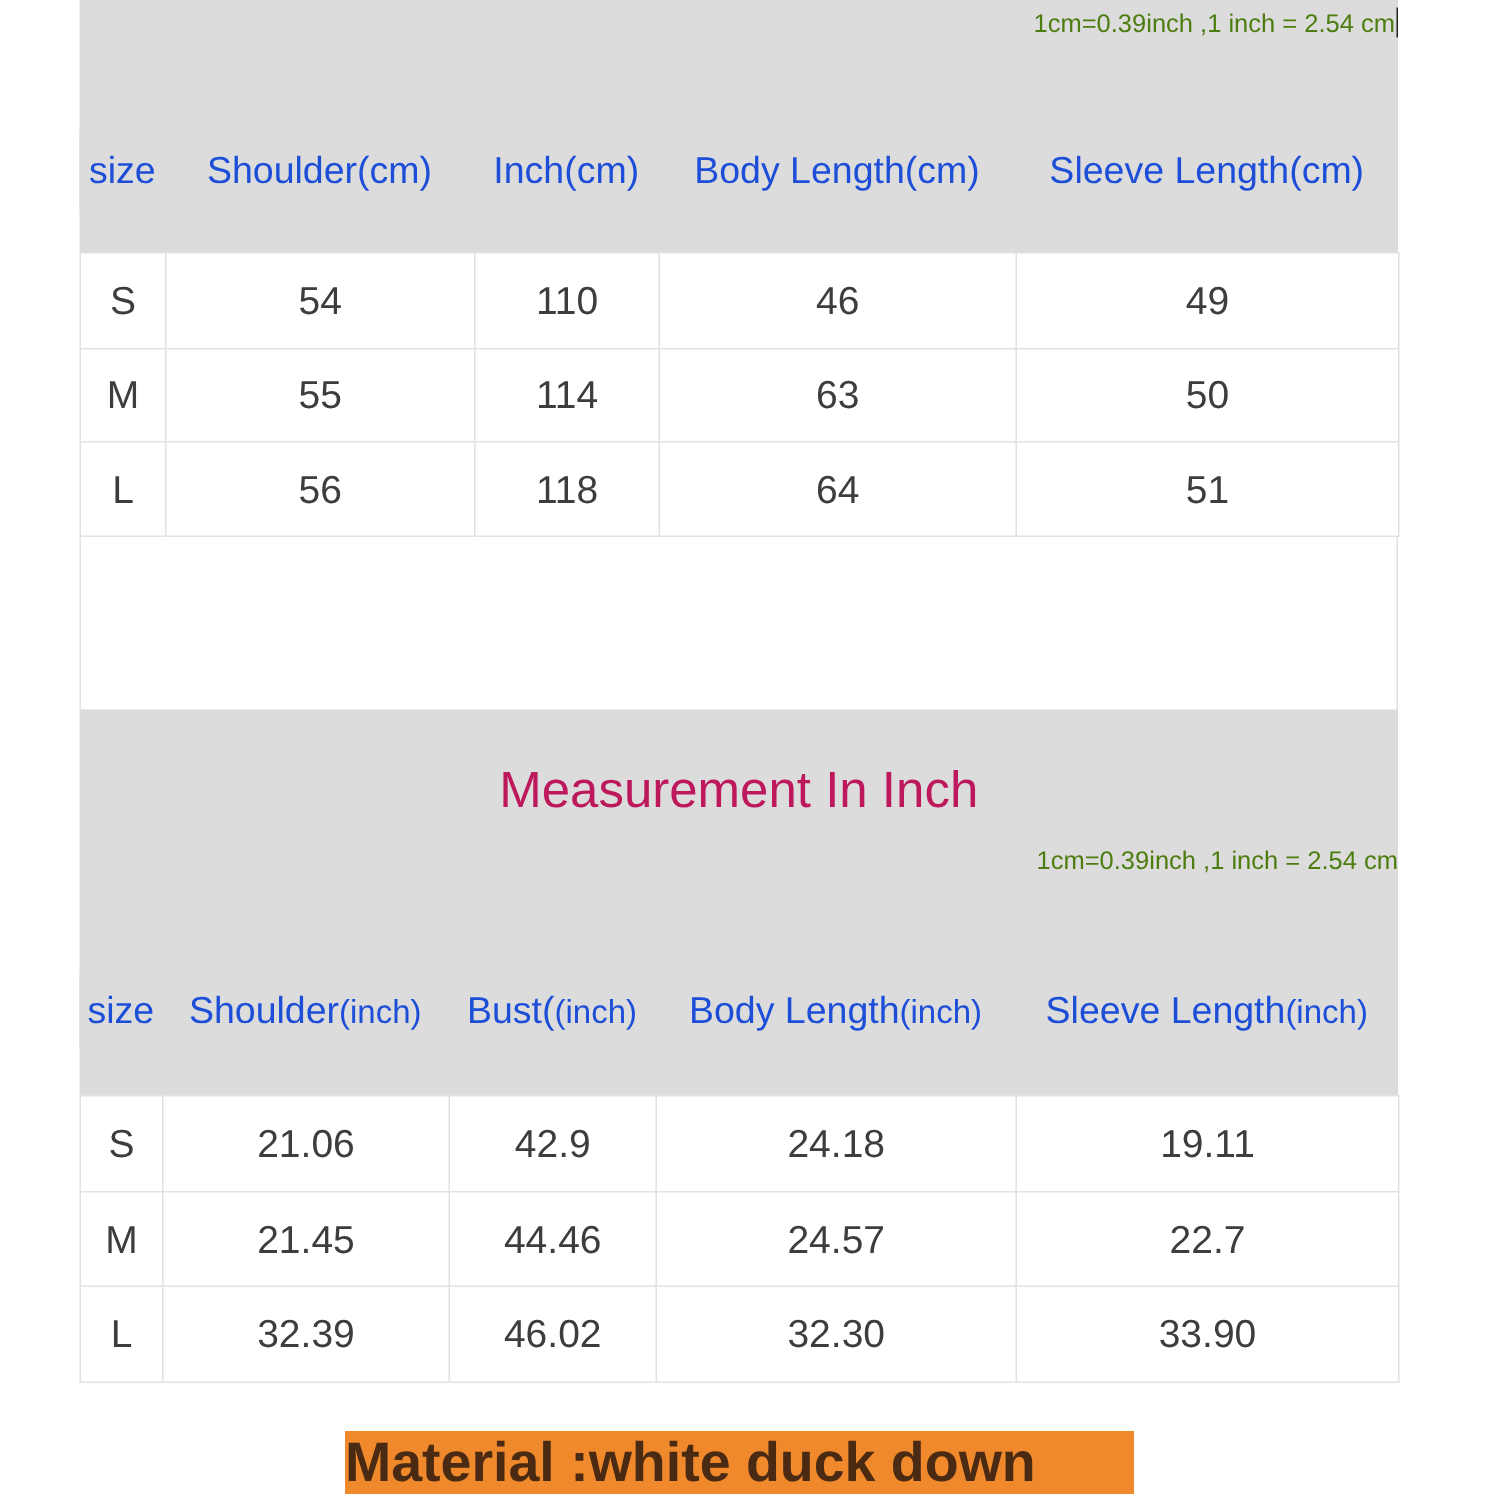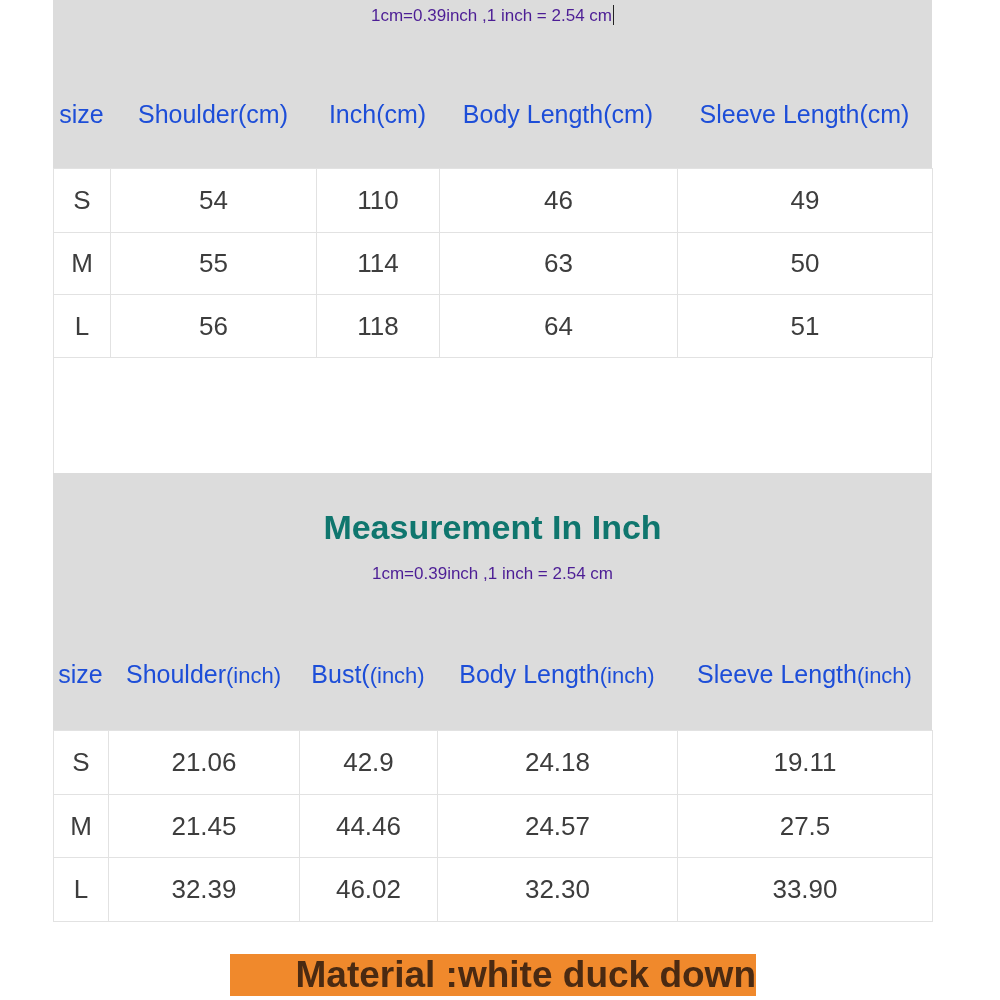--- a/index.html
+++ b/index.html
@@ -1,31 +1,31 @@
 <!DOCTYPE html>
 <html><head>
 <meta charset="utf-8">
 <style>
   html, body { margin: 0; padding: 0; background: #ffffff; }
   body { width: 1000px; height: 1000px; position: relative; overflow: hidden;
          font-family: "Liberation Sans", "DejaVu Sans", sans-serif; color: #3a3a3a; }
   .wrap { position: absolute; left: 53px; top: 0; width: 879px; }
   .grey { background: #dcdcdc; }
-  .conv { text-align: center; font-size: 17px; color: #4c1d95; }
+  .conv { text-align: right; font-size: 17px; color: #4d7c0f; }
   .cursor { display: inline-block; width: 1px; height: 20px; background: #222; vertical-align: -4px; margin-left: 1px; }
   table { border-collapse: collapse; width: 879px; table-layout: fixed; }
   th { font-weight: normal; font-size: 25px; color: #1d4ed8; background: #dcdcdc; white-space: nowrap; padding: 0; }
   td { border: 1px solid #e2e2e2; text-align: center; font-size: 26px; color: #3d3d3d; padding: 0; background: #fff; }
   th .u { font-size: 22px; }
   .note { background: #fff; text-align: center; font-size: 20px; color: #333; line-height: 34px;
           border-left: 1px solid #e2e2e2; border-right: 1px solid #e2e2e2; }
-  .title { text-align: center; font-weight: bold; font-size: 34px; color: #0f766e; }
+  .title { text-align: center; font-weight: normal; font-size: 34px; color: #be185d; }
   .material { position: absolute; left: 230px; top: 954px; width: 526px; height: 42px;
               background: #f0892c; color: #4a2a12; font-weight: bold; font-size: 37px;
-              line-height: 42px; text-align: right; white-space: nowrap; }
+              line-height: 42px; text-align: left; white-space: nowrap; }
 </style>
 </head>
 <body>
 
 <div class="wrap">
 
   <div class="grey" style="height:168px; position:relative;">
     <div class="conv" style="position:absolute; top:4px; left:0; right:0; line-height:24px;">
       <span>1cm=0.39inch ,1 inch = 2.54 cm</span><span class="cursor"></span>
     </div>
@@ -122,21 +122,21 @@
       <td>21.06</td>
       <td>42.9</td>
       <td>24.18</td>
       <td>19.11</td>
     </tr>
     <tr style="height:63px;">
       <td>M</td>
       <td>21.45</td>
       <td>44.46</td>
       <td>24.57</td>
-      <td>27.5</td>
+      <td>22.7</td>
     </tr>
     <tr style="height:64px;">
       <td>L</td>
       <td>32.39</td>
       <td>46.02</td>
       <td>32.30</td>
       <td>33.90</td>
     </tr>
   </tbody>
     </table>

